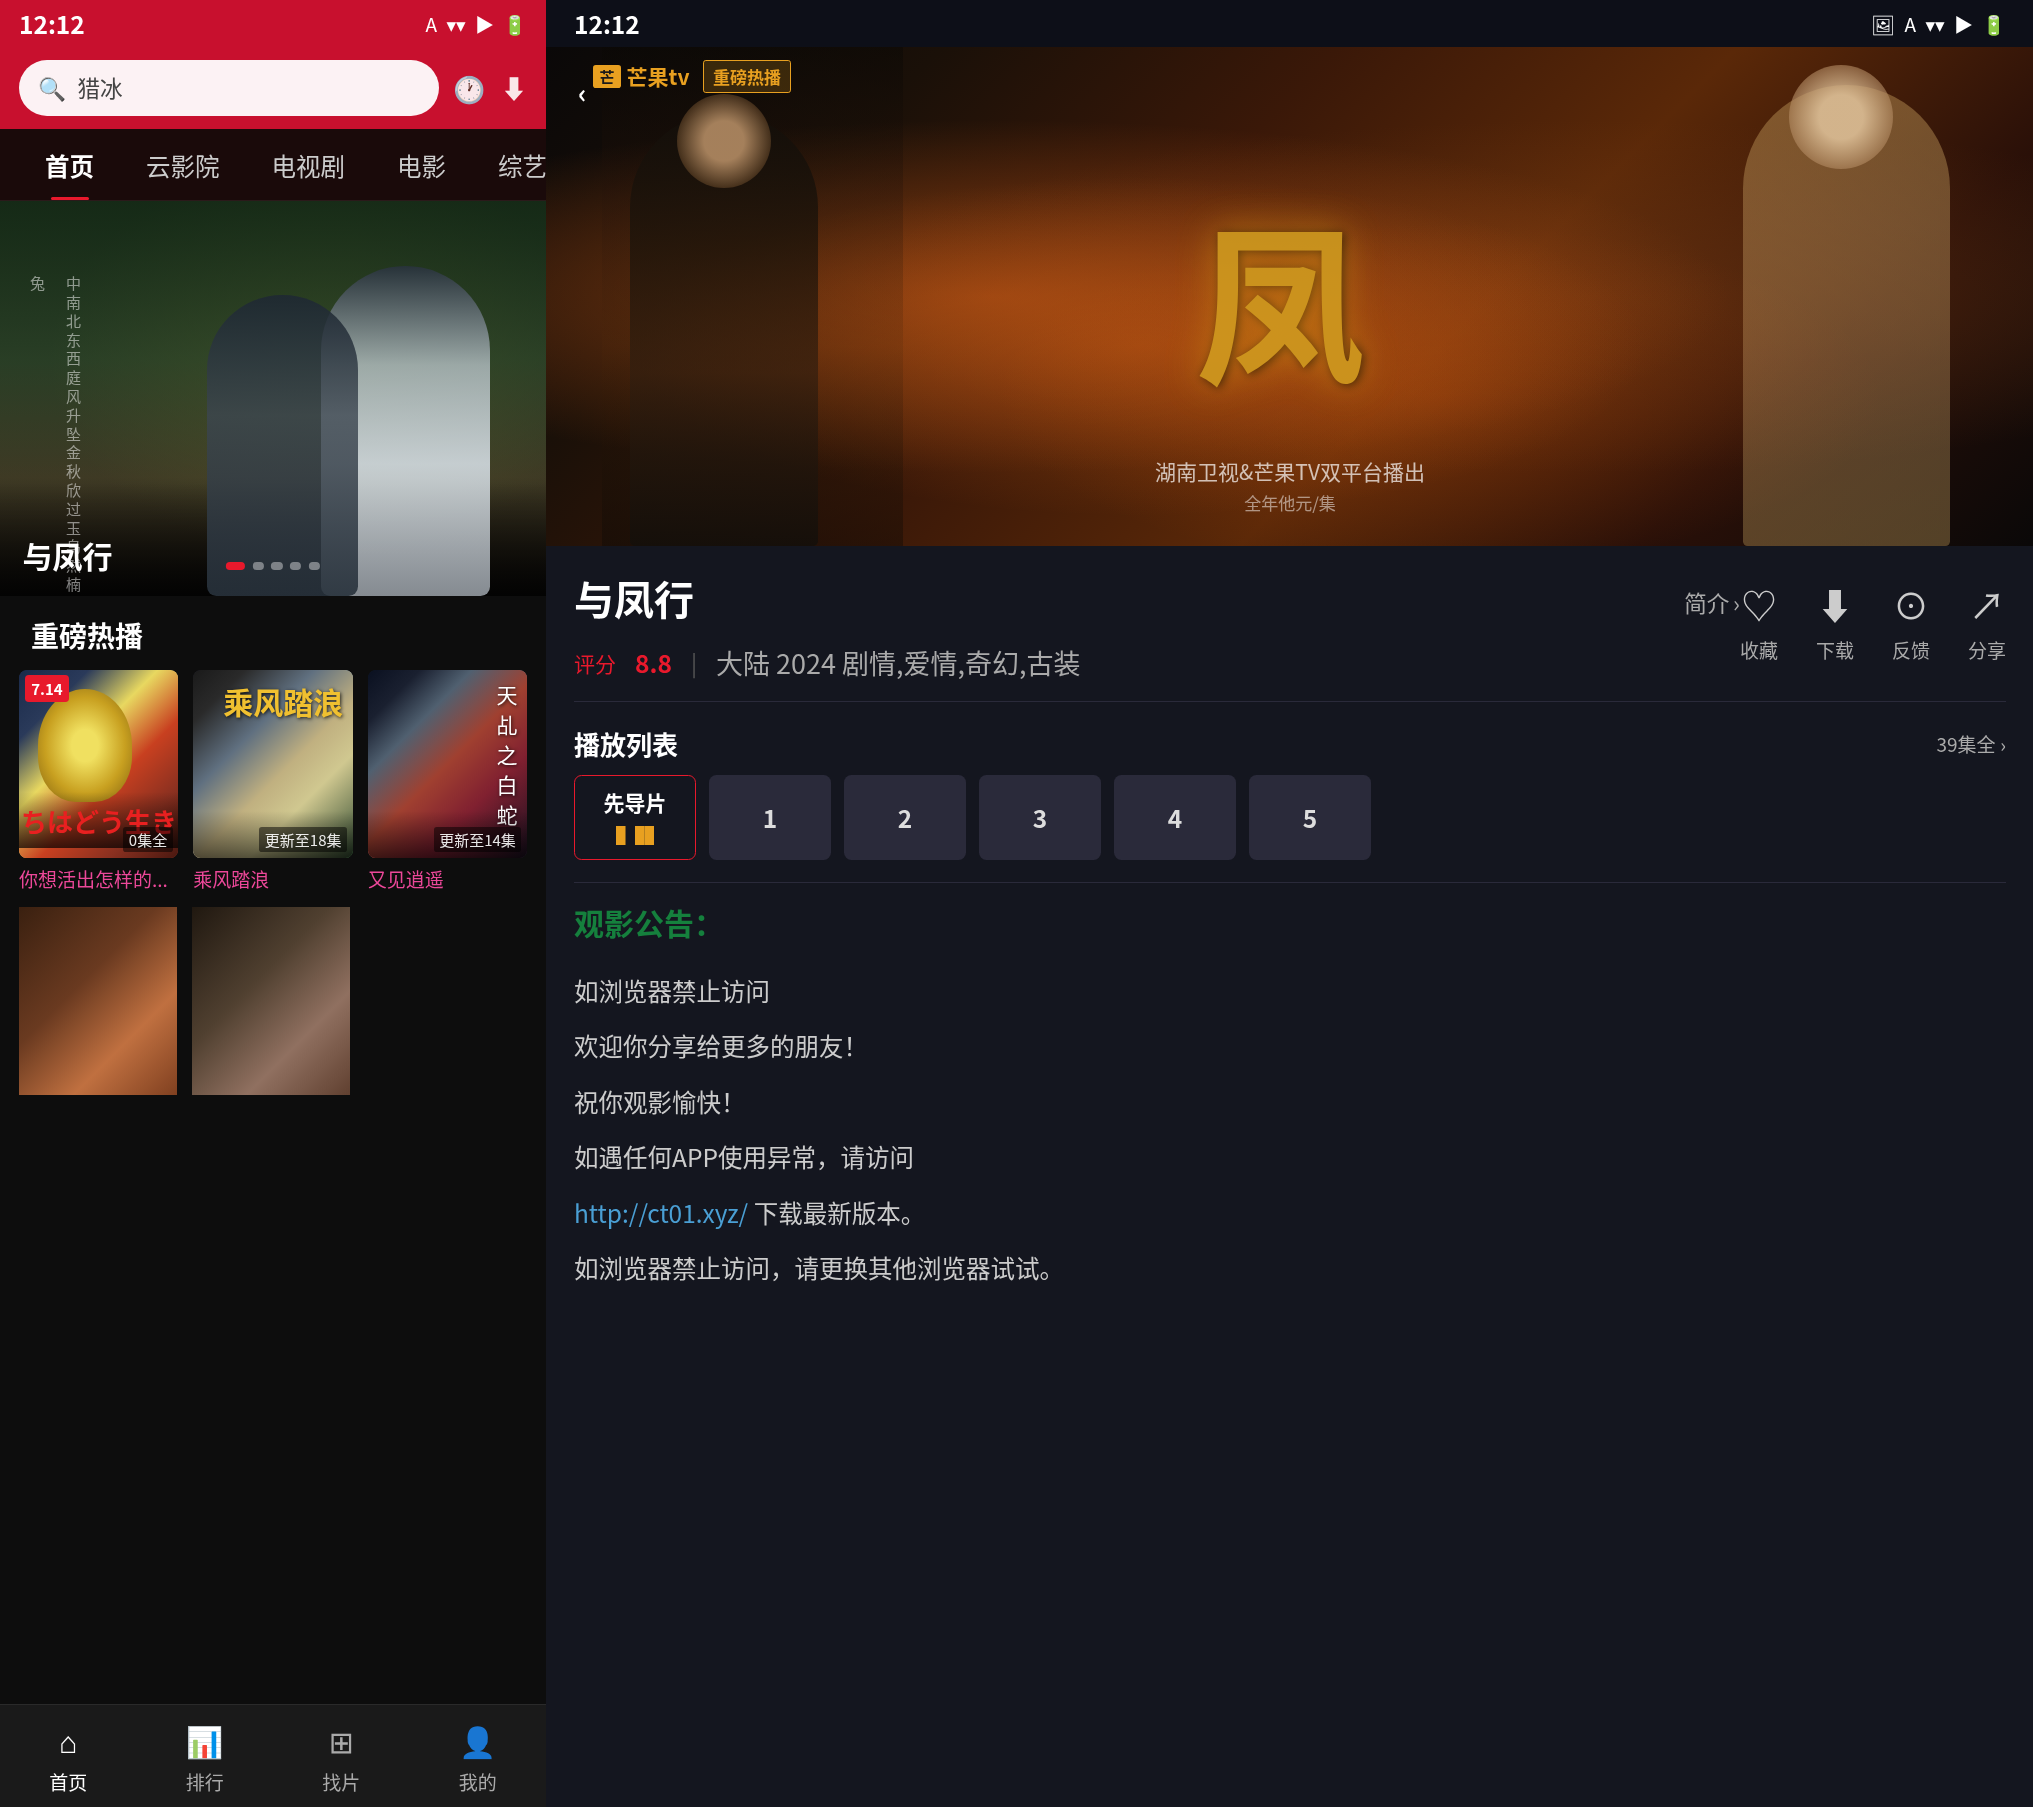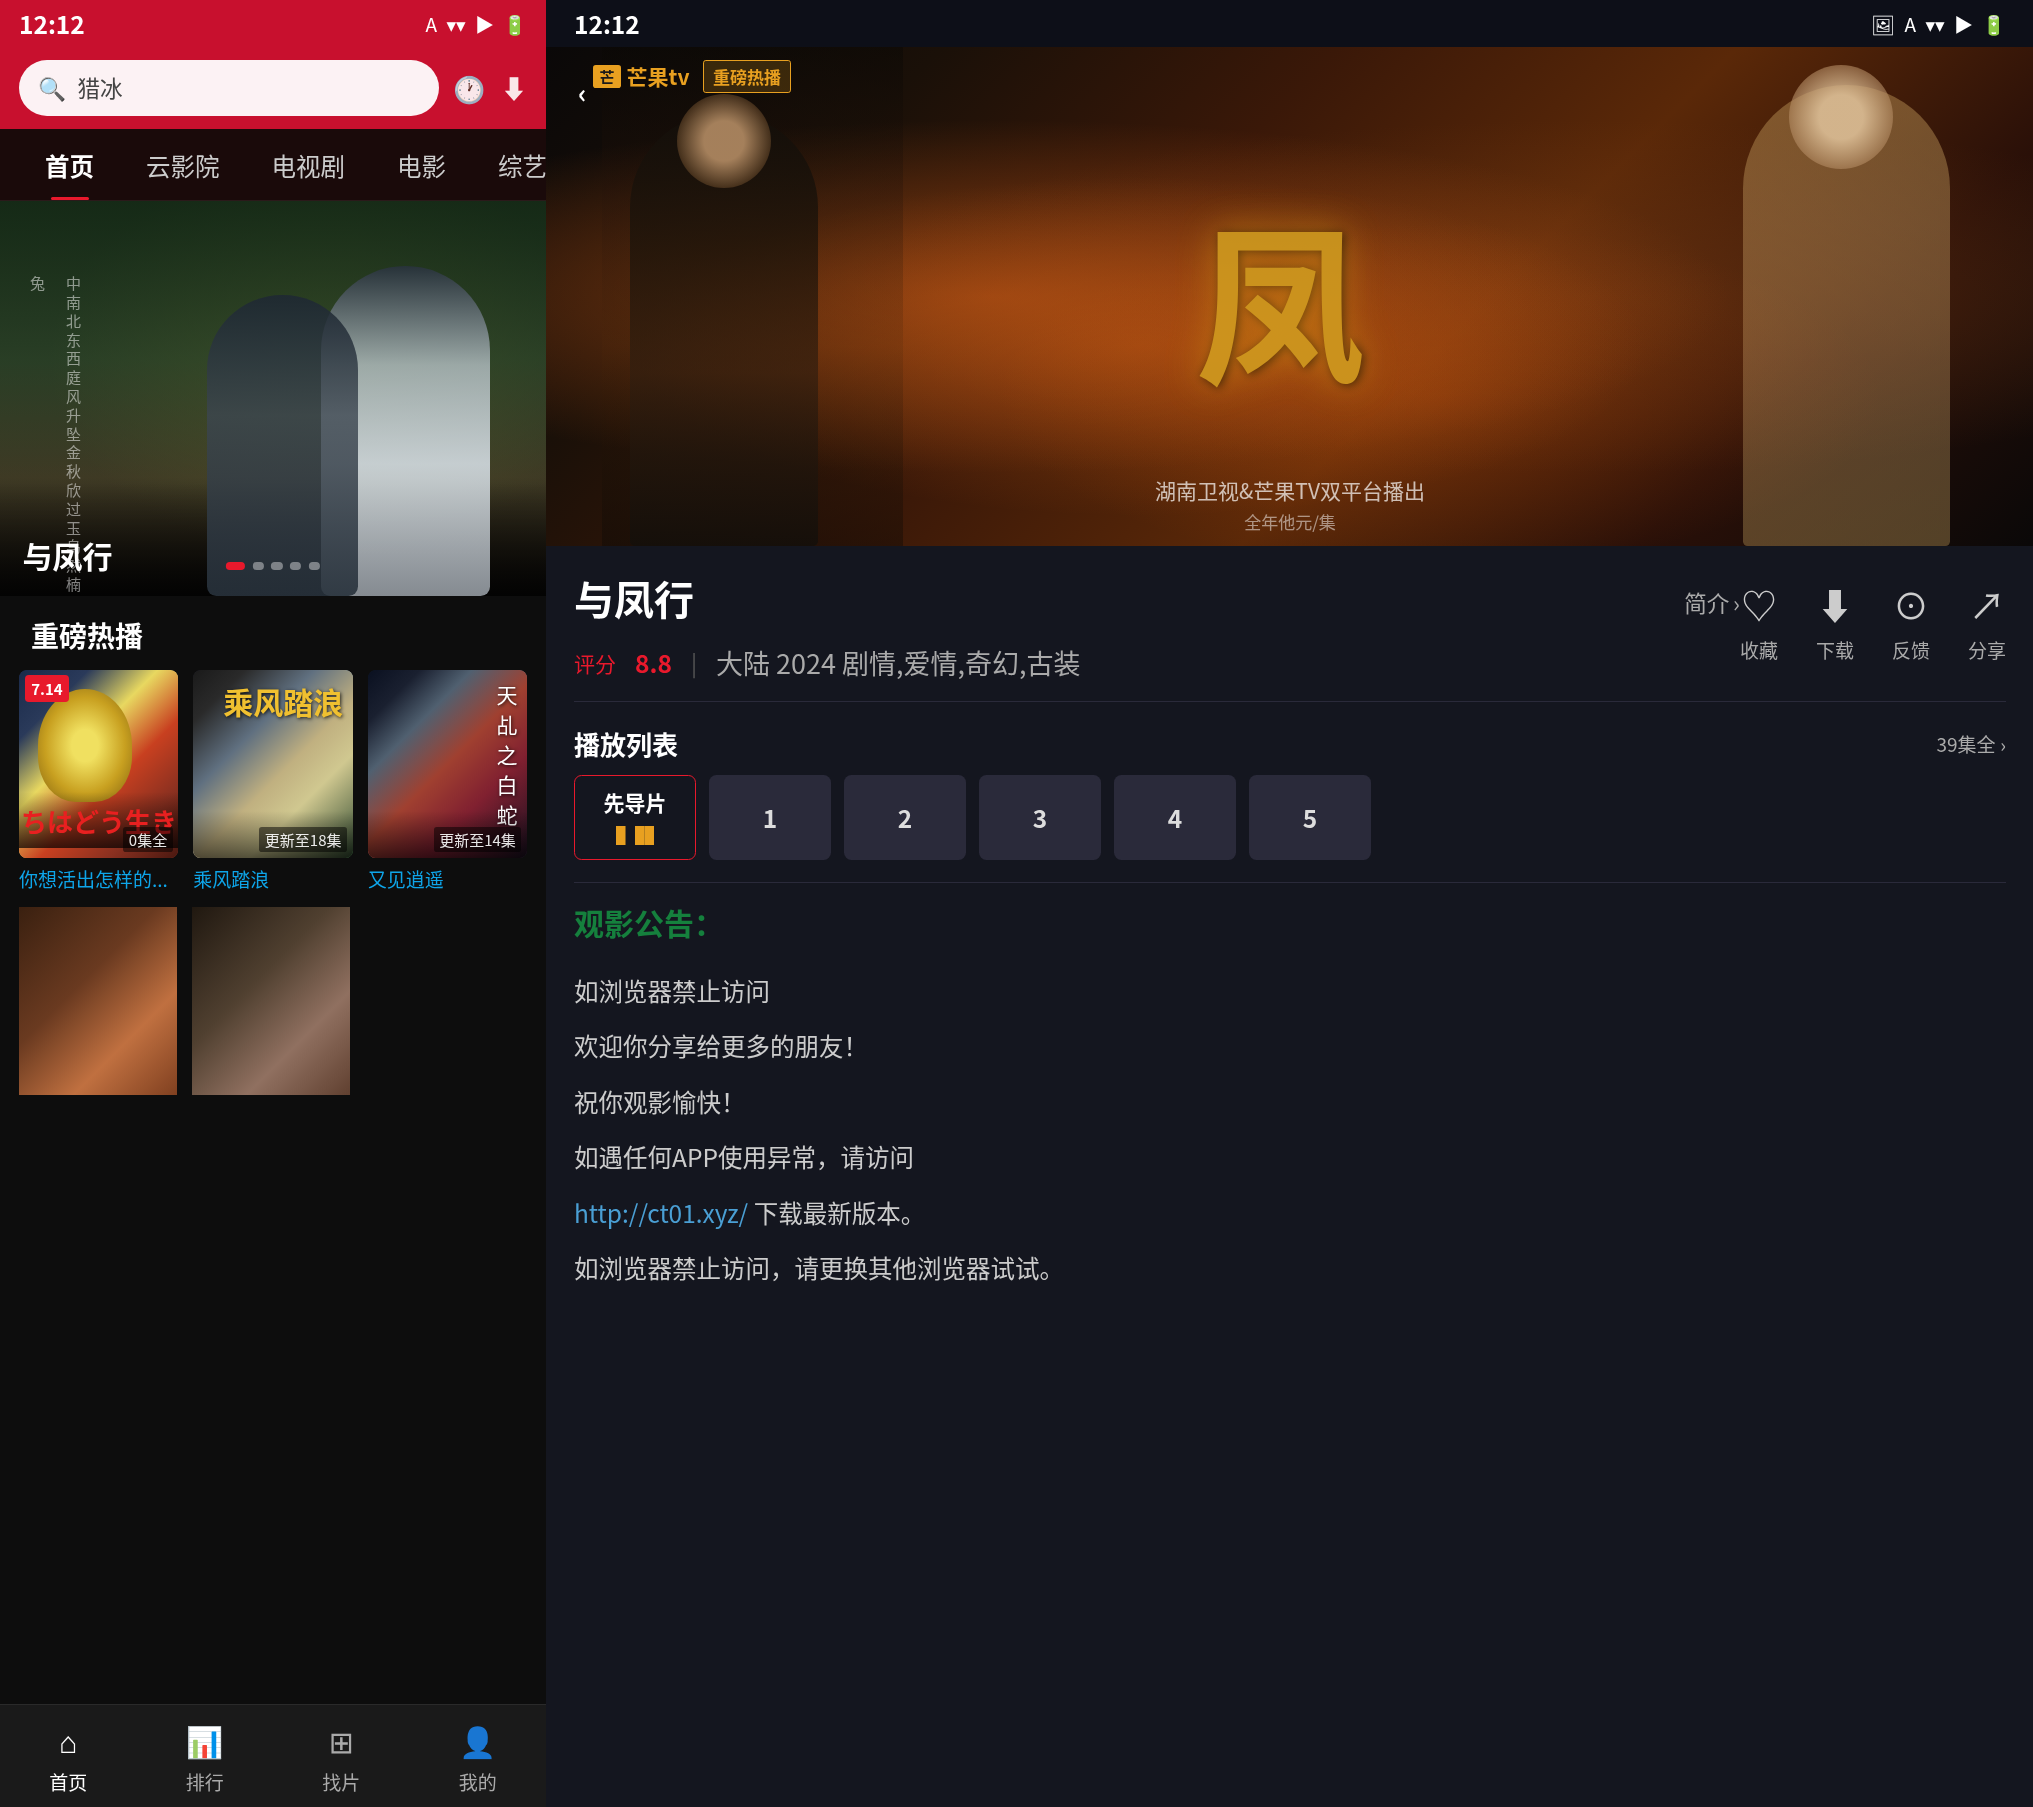--- a/index.html
+++ b/index.html
@@ -192,21 +192,21 @@
       position: absolute;
       bottom: 5.6px;
       right: 5.6px;
       color: rgba(255,255,255,0.9);
       font-size: 15px;
       background: rgba(0,0,0,0.5);
       padding: 1.9px 5.6px;
       border-radius: 2.8px;
     }
     .card-title {
-      color: #0ea5e9;
+      color: #ec4899;
       font-size: 19px;
       padding: 7.5px 0 0;
       white-space: nowrap;
       overflow: hidden;
       text-overflow: ellipsis;
     }
     
     .content-row2 {
       display: flex;
       gap: 15px;
@@ -333,21 +333,21 @@
     .back-btn {
       position: absolute;
       top: 13px;
       left: 13px;
       color: white;
       font-size: 26px;
       cursor: pointer;
     }
     .right-hero-bottom {
       position: absolute;
-      bottom: 12px;
+      bottom: 31px;
       left: 19px;
       right: 19px;
     }
     .hero-broadcast-text {
       color: rgba(255,255,255,0.7);
       font-size: 21px;
       text-align: center;
       margin-bottom: 3.8px;
     }
     .hero-sub-text {

